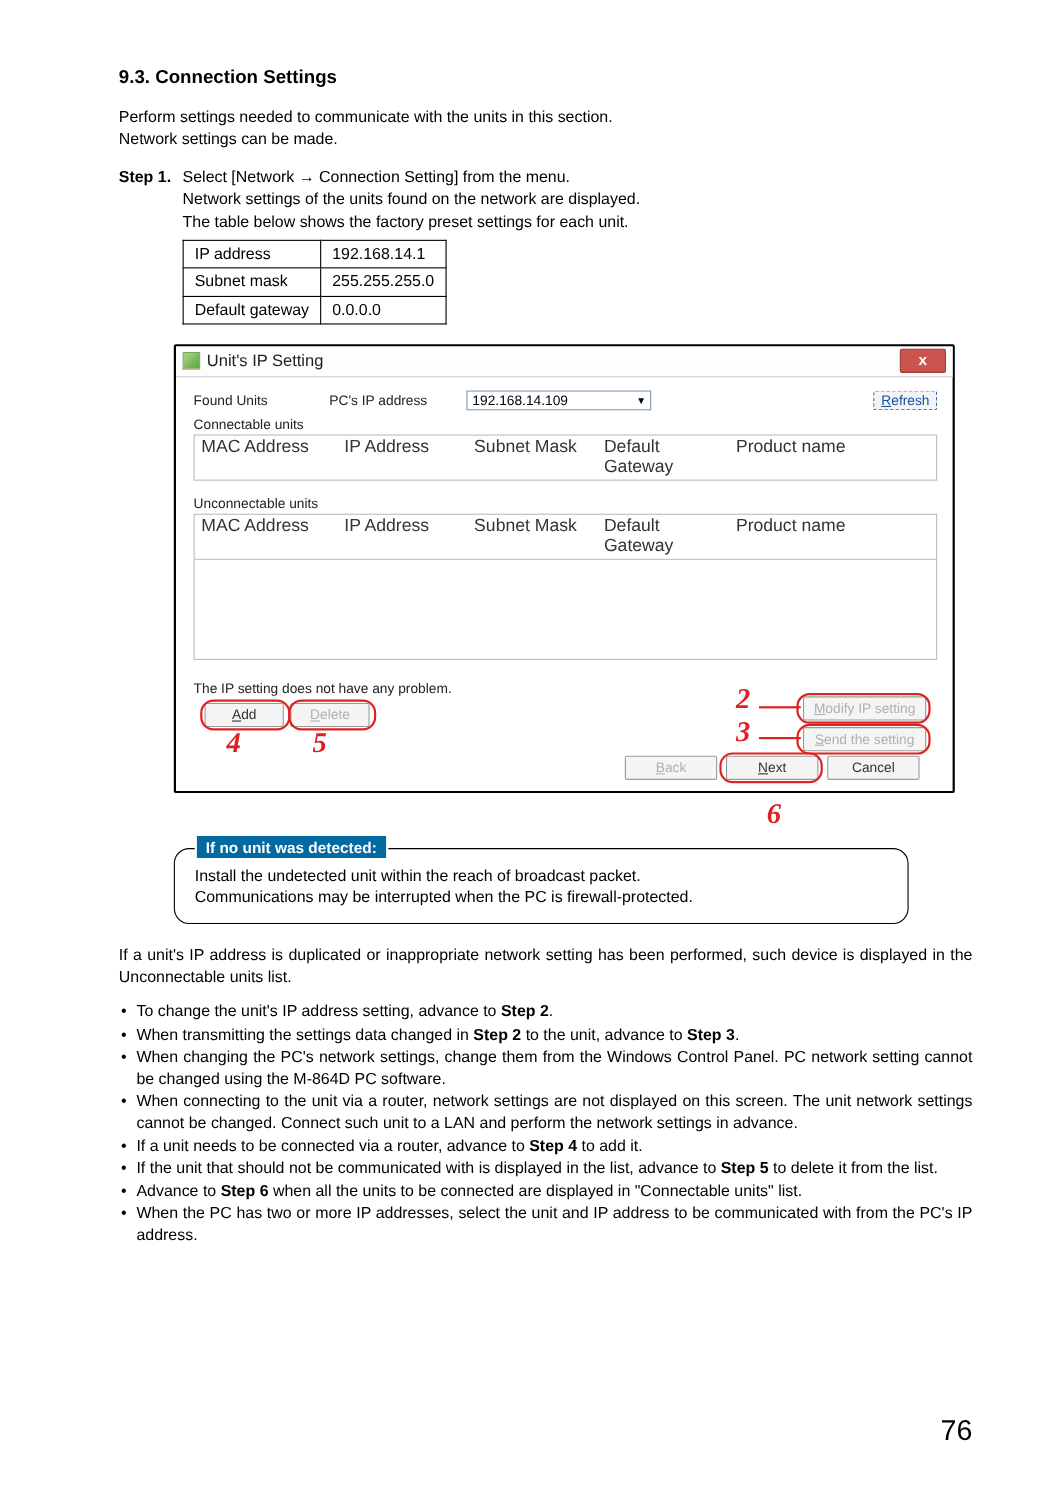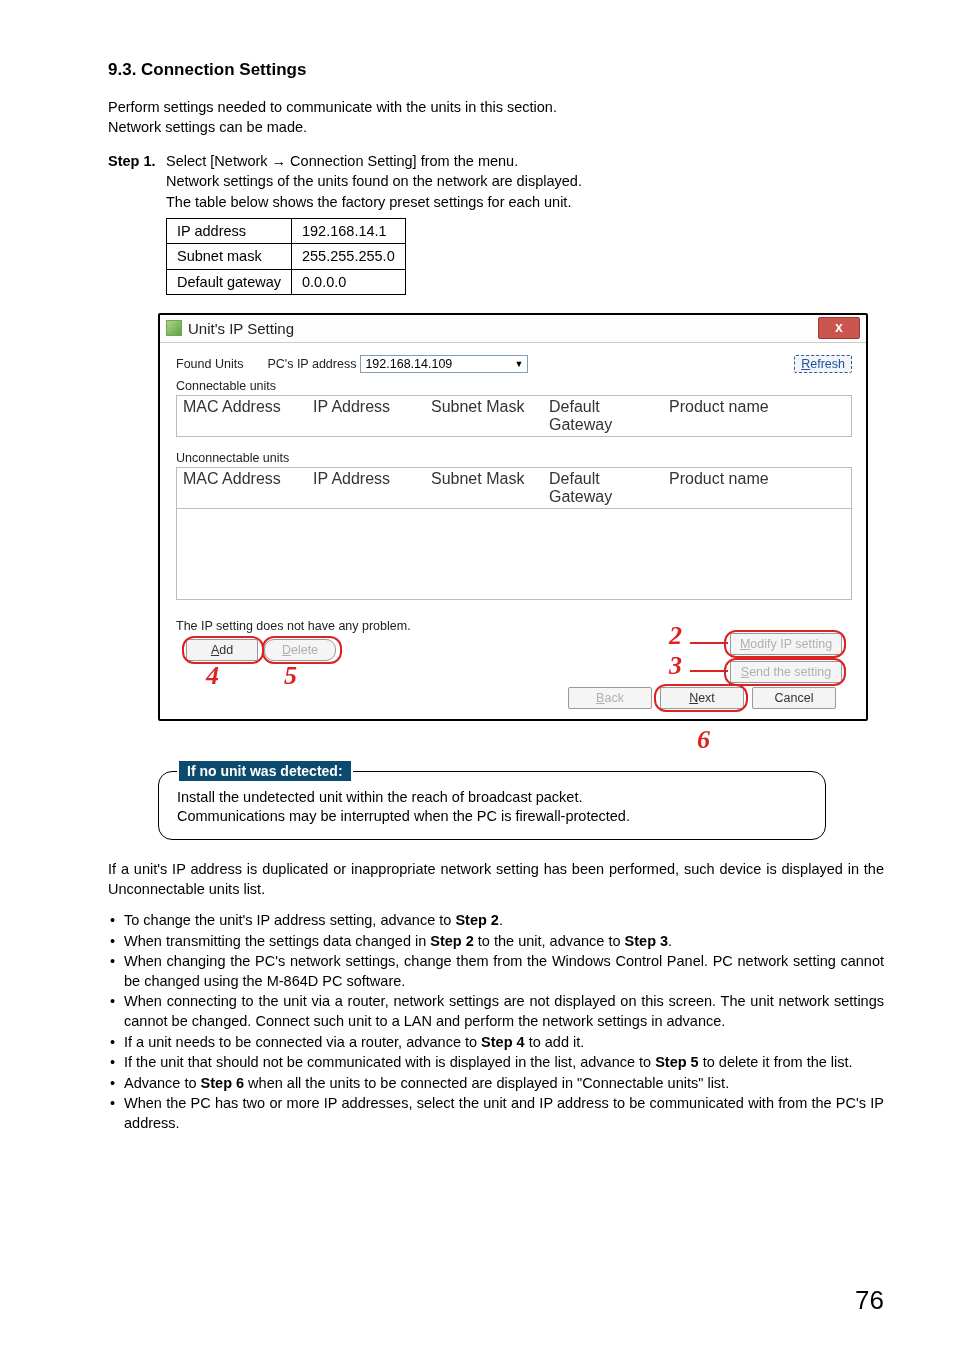--- a/index.html
+++ b/index.html
@@ -92,20 +92,21 @@
   }
   .dialog-body {
     padding: 12px 14px 10px 16px;
     font-size: 12.5px;
     color: #222;
   }
   .top-row {
     display: flex;
     align-items: center;
     margin-bottom: 6px;
+    gap: 32px;
   }
   .top-row .lbl { margin-right: 24px; }
   .top-row .lbl2 { margin-right: 4px; }
   .combo {
     border: 1px solid #7e9db9;
     padding: 1px 4px;
     width: 158px;
     display: inline-flex;
     justify-content: space-between;
     align-items: center;
@@ -175,21 +176,21 @@
     font-size: 12.5px;
     padding: 3px 0;
     width: 84px;
     text-align: center;
     border-radius: 2px;
     position: absolute;
   }
   .win-btn.small { width: 110px; }
   .win-btn.disabled { color: #b0b0b0; background:#f5f5f5; }
   .btn-add { left: 10px; top: 0; width:70px; }
-  .btn-del { left: 88px; top: 0; width:70px;border-radius:10px; }
+  .btn-del { left: 88px; top: 0; width:70px; }
   .btn-modify { right: 10px; top: -6px; width:110px; }
   .btn-send   { right: 10px; top: 22px; width:110px; }
   .btn-back   { right: 200px; top: 48px; width:82px; }
   .btn-next   { right: 108px; top: 48px; width:82px; }
   .btn-cancel { right: 16px;  top: 48px; width:82px; }
   .ul { text-decoration: underline; }
   .callout-oval {
     position: absolute;
     border: 2.5px solid #d22;
     border-radius: 12px;
@@ -228,21 +229,21 @@
     position: relative;
   }
   .note-title-wrap {
     position: absolute;
     top: -10px;
     left: 18px;
     background: #fff;
     padding: 0 2px;
   }
   .note-title {
-    background: #0c4a6e;
+    background: #0369a1;
     color: #fff;
     font-size: 14px;
     font-weight: bold;
     padding: 2px 8px;
   }
   .note-body {
     margin-top: 6px;
     font-size: 14.5px;
     line-height: 1.35;
   }

